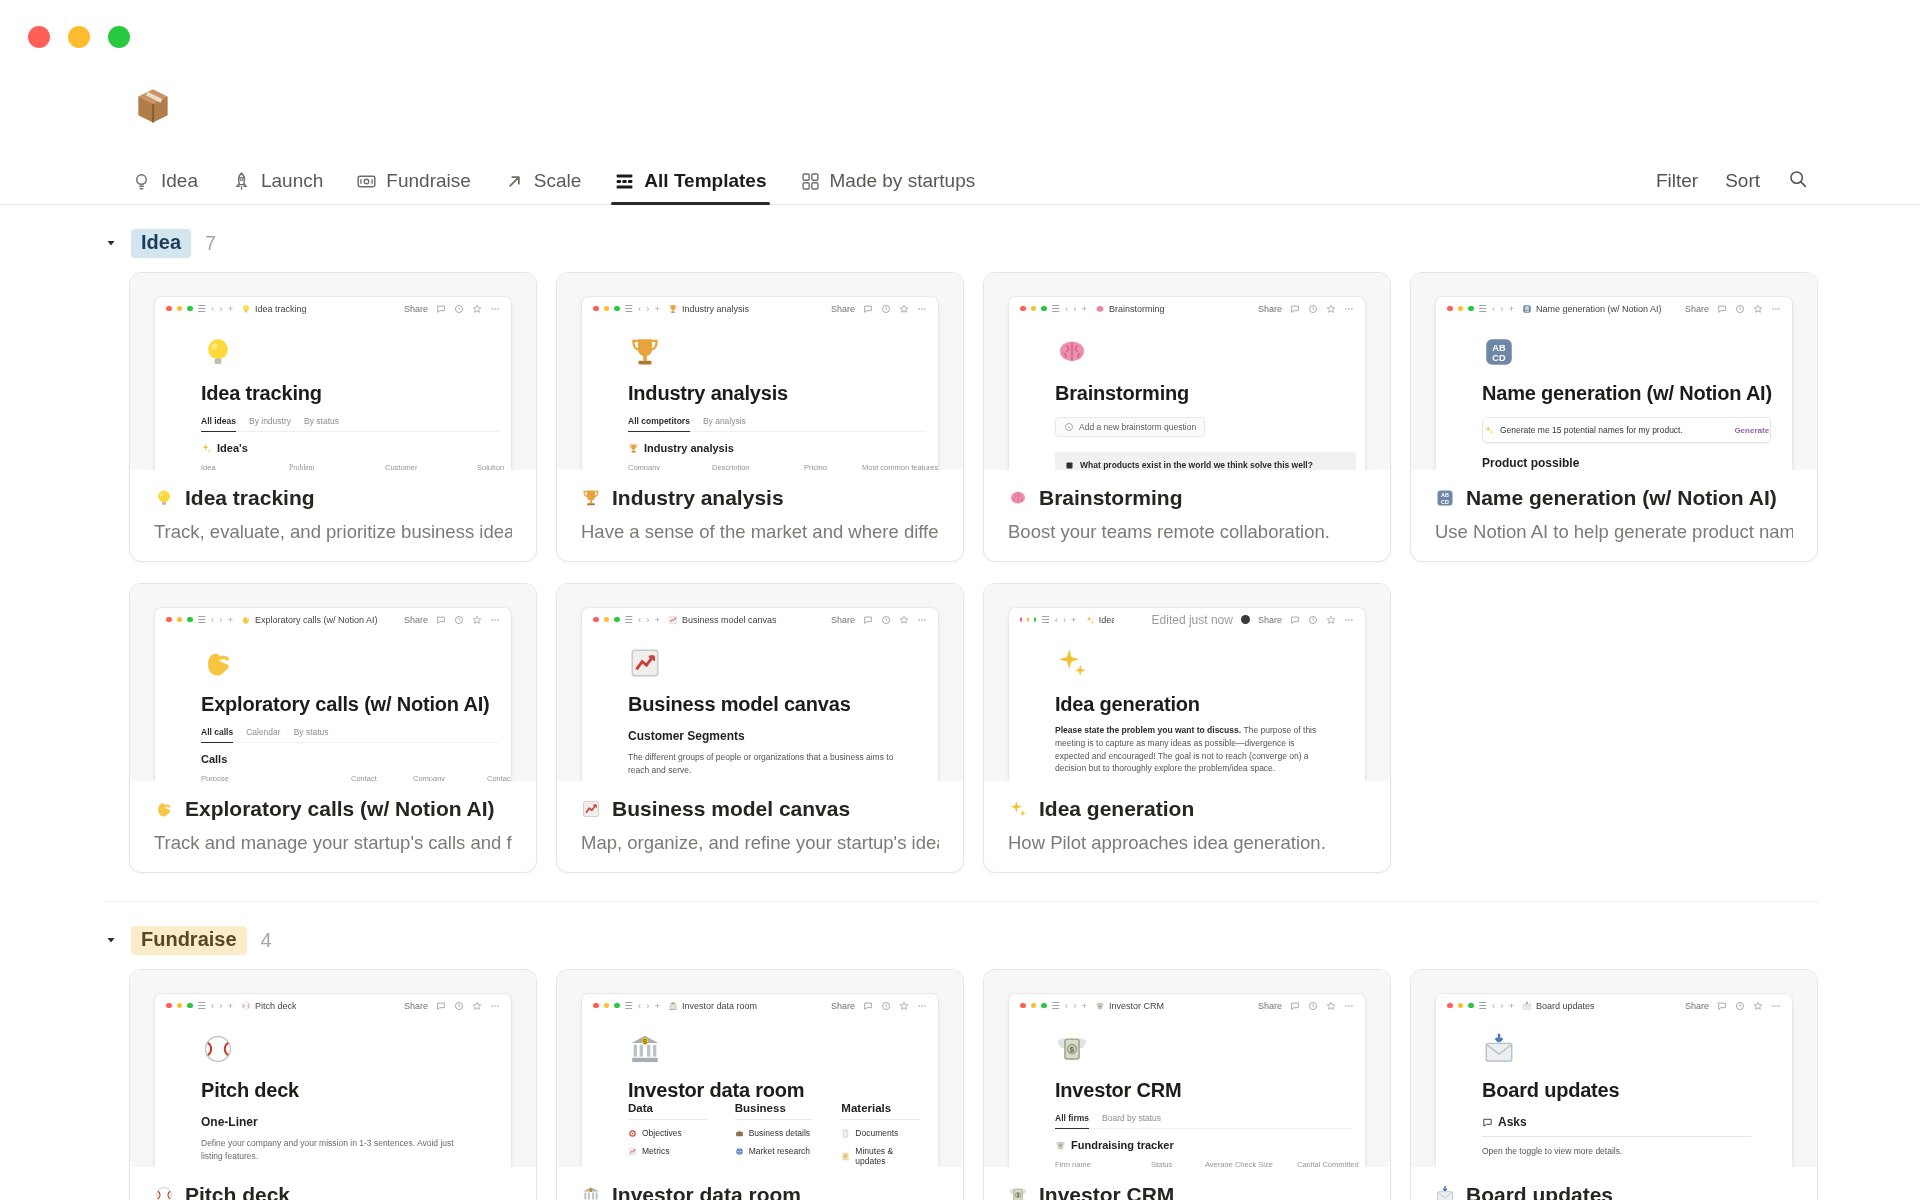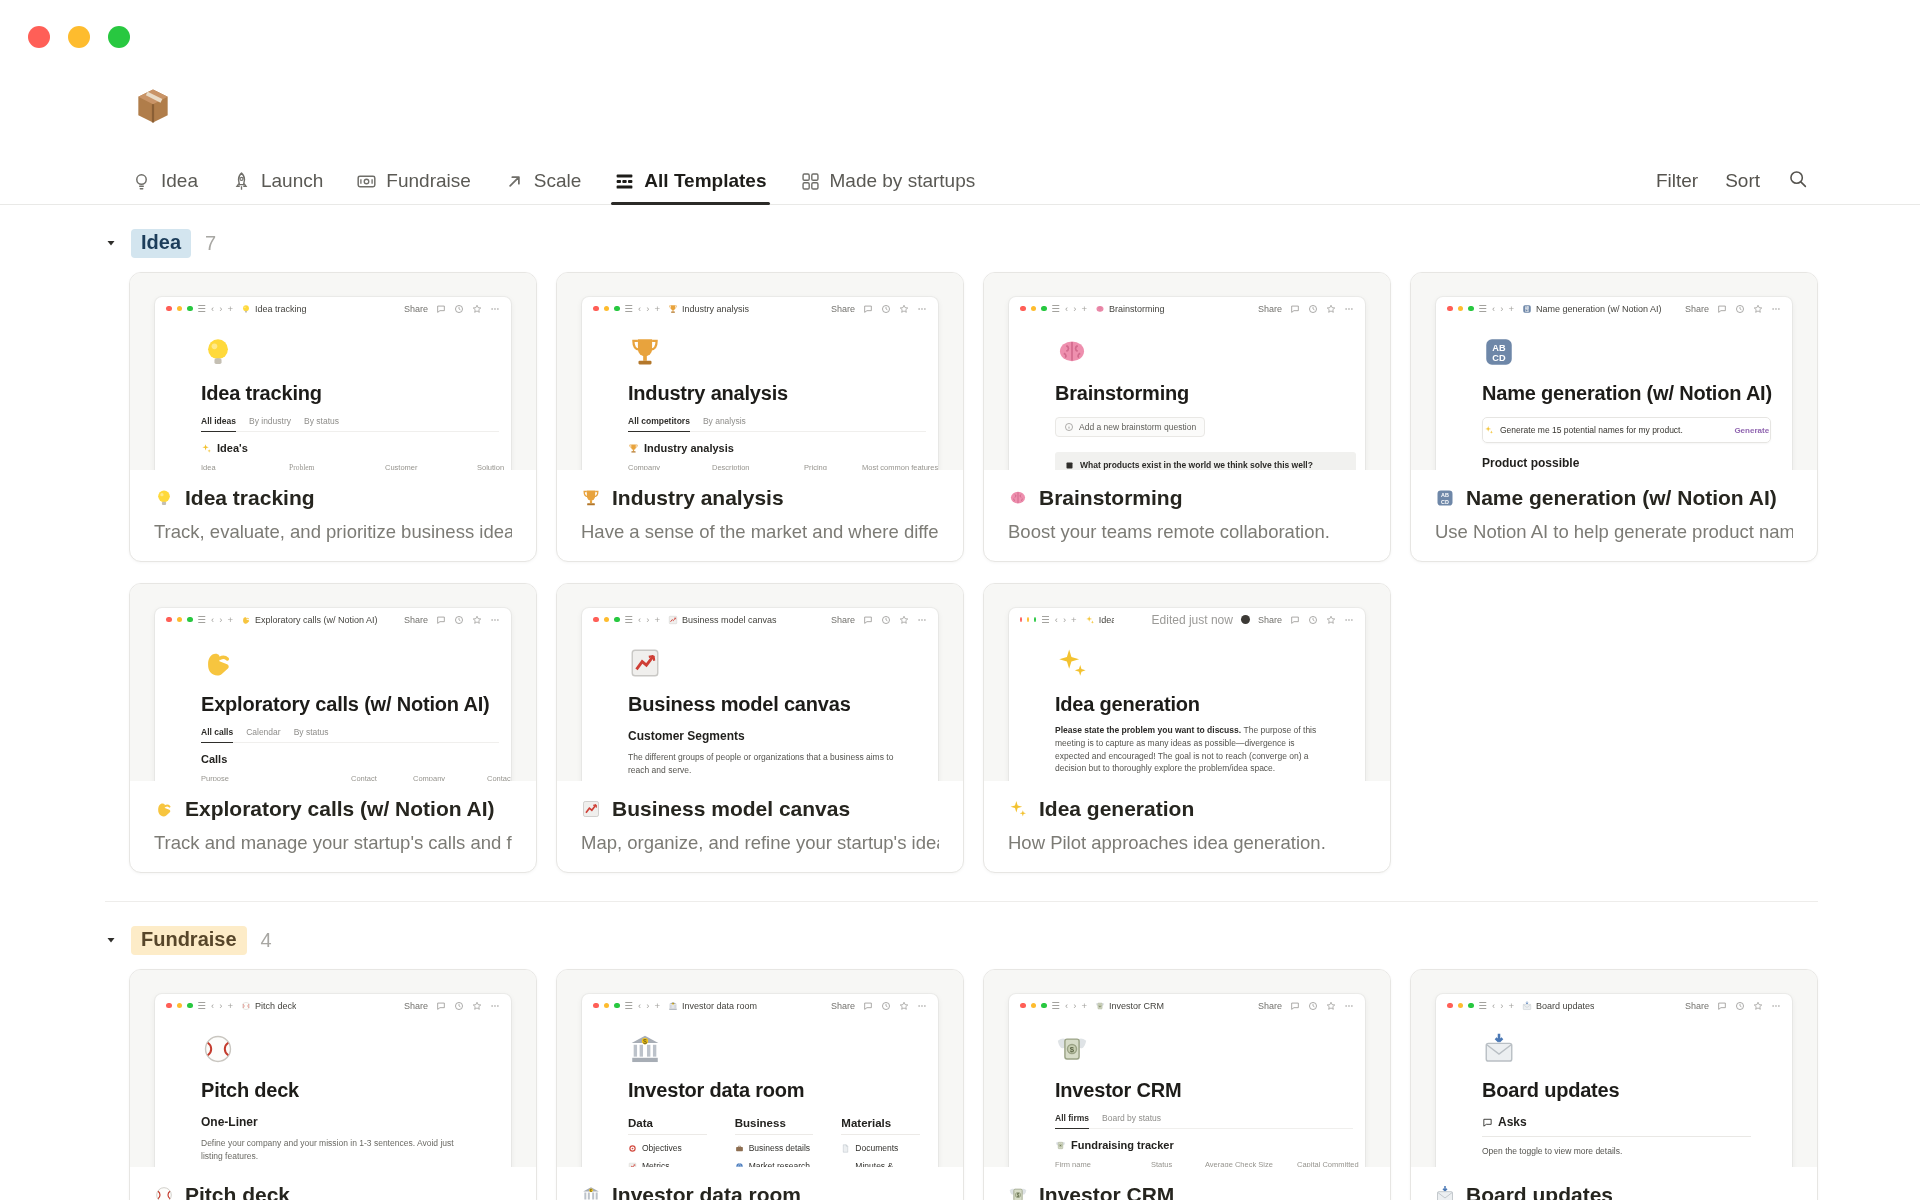--- a/index.html
+++ b/index.html
@@ -72,21 +72,21 @@
     box-shadow:0 1px 2px rgba(0,0,0,.04); font-size:8.5px; color:#37352f; width:99%; }
   .mprompt .act { margin-left:auto; color:#9065b0; font-size:8px; font-weight:600; }
   .mheading { margin-top:13px; font-size:12px; font-weight:700; color:#201f1c;
     display:flex; align-items:center; gap:5px; }
   .mheading.ruled { border-bottom:1px solid #e9e8e5; padding-bottom:7px; width:92%; }
   .mtext { margin-top:8px; font-size:8.5px; color:#55544f; line-height:1.5; width:93%; }
   .mtext b { color:#2c2b28; }
   .mtext.italic { color:#6b6a64; }
   .mtoggle { margin-top:9px; font-size:8.5px; font-weight:700; color:#2c2b28;
     display:flex; gap:5px; align-items:center; }
-  .mcols { margin-top:15px; display:flex; gap:28px; }
+  .mcols { display:flex; gap:28px; }
   .mcol { width:90px; }
   .mcol-t { font-size:11.5px; font-weight:700; color:#23221f;
     border-bottom:1px solid #eceae7; padding-bottom:5px; }
   .mcol-i { margin-top:8px; font-size:8.5px; color:#33322e; display:flex; gap:5px; align-items:center; }
   .card-label { padding:16px 24px 0; background:#fff; }
   .cl-title { font-size:21px; font-weight:600; color:#26251f; display:flex;
     align-items:center; gap:11px; white-space:nowrap; overflow:hidden; }
   .cl-desc { margin-top:11px; font-size:18.5px; color:#7c7b75; white-space:nowrap; overflow:hidden; }
 </style>
 </head>

